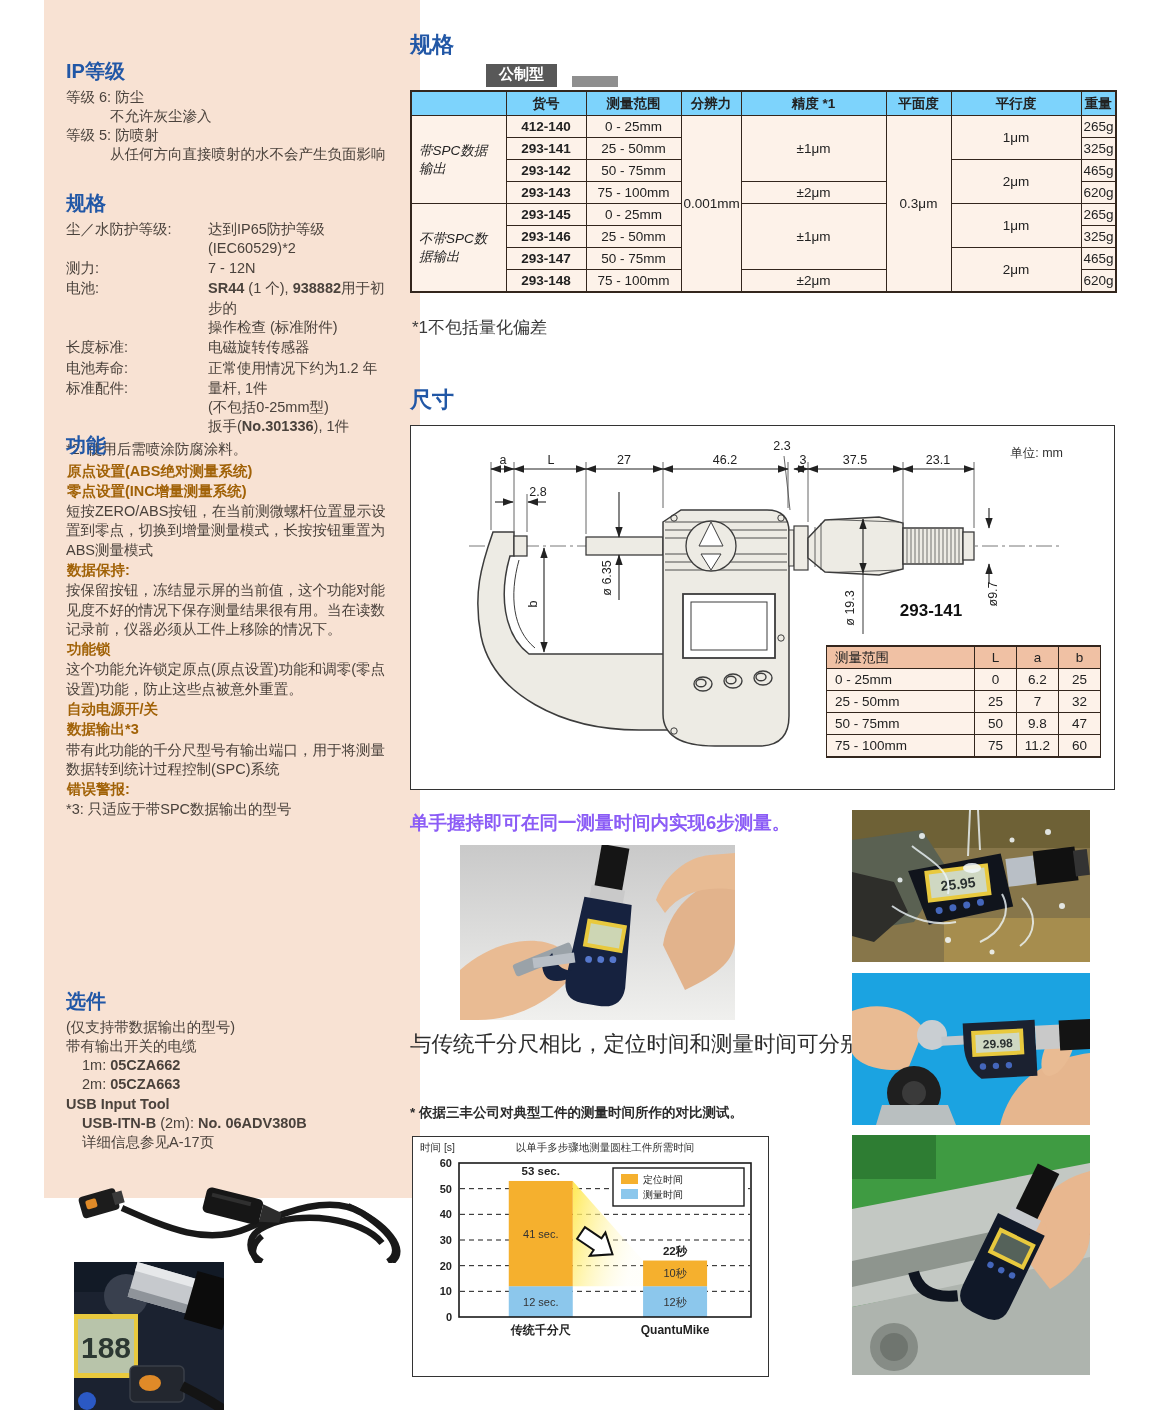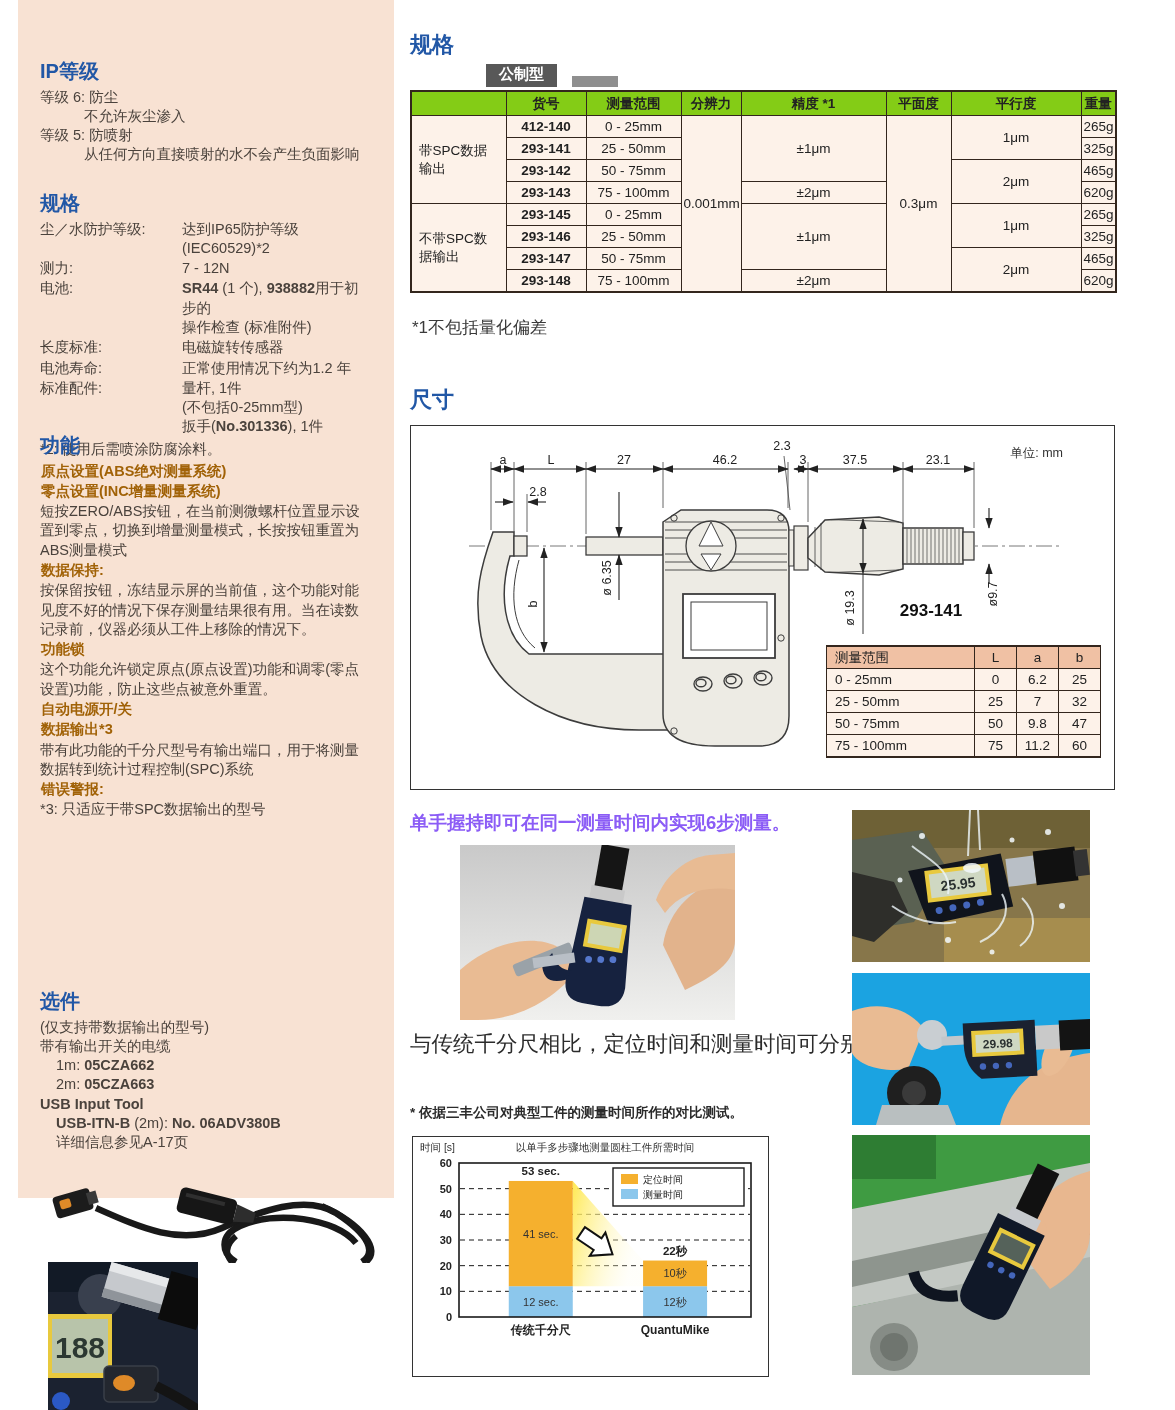--- a/index.html
+++ b/index.html
@@ -1,20 +1,20 @@
 <!DOCTYPE html>
 <html><head>
 <meta charset="utf-8">
 <style>
   html,body{margin:0;padding:0;background:#fff;}
   body{font-family:"Liberation Sans","DejaVu Sans",sans-serif;color:#3c3c3c;}
   #page{position:relative;width:1175px;height:1410px;background:#fff;overflow:hidden;}
 
   
-  .sidebar{position:absolute;left:18px;top:0;width:376px;height:1198px;background:#f8e2d3;}
+  .sidebar{position:absolute;left:44px;top:0;width:376px;height:1198px;background:#f8e2d3;}
   .sb-section{position:absolute;left:22px;width:332px;font-size:14.5px;line-height:1.33;color:#4a423c;}
   .sb-h{color:#2157a6;font-size:20px;font-weight:bold;margin:0 0 3px 0;}
   .ip-line{margin:0;}
   .ip-indent{padding-left:44px;}
   .spec-row{display:flex;margin:0 0 1px 0;}
   .spec-label{width:120px;flex:none;}
   .spec-value{flex:1;margin-left:22px;}
   .sb-foot{margin-top:3px;}
   .feat-h{font-weight:bold;color:#a16207;margin:1px;}
   .feat-p{margin:0;}
@@ -24,23 +24,23 @@
   
   .main{position:absolute;left:410px;top:0;width:710px;}
   .h-blue{position:absolute;color:#2157a6;font-size:22px;font-weight:bold;margin:0;}
 
   .tab-wrap{position:absolute;left:76px;top:64px;height:24px;width:180px;}
   .tab-main{position:relative;z-index:2;display:inline-block;background:#585858;color:#fff;font-weight:bold;font-size:15px;padding:1px 13px 3px 13px;}
   .tab-step{position:absolute;z-index:1;left:86px;top:12px;width:46px;height:11px;background:#8f8f8f;}
 
   table.spec{position:absolute;left:0;top:90px;border-collapse:collapse;width:705px;font-size:13.5px;color:#222;border:2px solid #33261d;table-layout:fixed;}
   table.spec th,table.spec td{border:1px solid #33261d;text-align:center;padding:0 2px;height:21px;overflow:hidden;}
-  table.spec thead th{background:#84cc16;font-weight:bold;height:23px;}
+  table.spec thead th{background:#7dd3fc;font-weight:bold;height:23px;}
   table.spec td{background:#fdf2e9;}
-  table.spec td.group{text-align:left;padding:2px 7px;line-height:1.3;}
+  table.spec td.group{text-align:left;padding:2px 7px;line-height:1.3;font-style:italic;}
   table.spec td.code{font-weight:bold;}
   .spec-foot{position:absolute;left:2px;top:299px;font-size:17px;color:#3a3a3a;}
 
   .draw-box{position:absolute;left:0;top:425px;width:703px;height:363px;border:1.5px solid #333;background:#fff;}
   .dimtable{position:absolute;left:415px;top:219px;border-collapse:collapse;width:274px;font-size:13.5px;color:#222;border-top:2px solid #33261d;border-bottom:2px solid #33261d;table-layout:fixed;}
   .dimtable th,.dimtable td{border:1px solid #33261d;height:21px;padding:0 2px;text-align:center;background:#fdf2e9;}
   .dimtable th{background:#f0c1a4;font-weight:normal;}
   .dimtable th.rng,.dimtable td.rng{text-align:left;padding-left:8px;}
 
   .six-step{position:absolute;left:0;top:810px;font-size:18.5px;font-weight:bold;color:#8b5cf6;margin:0;}

